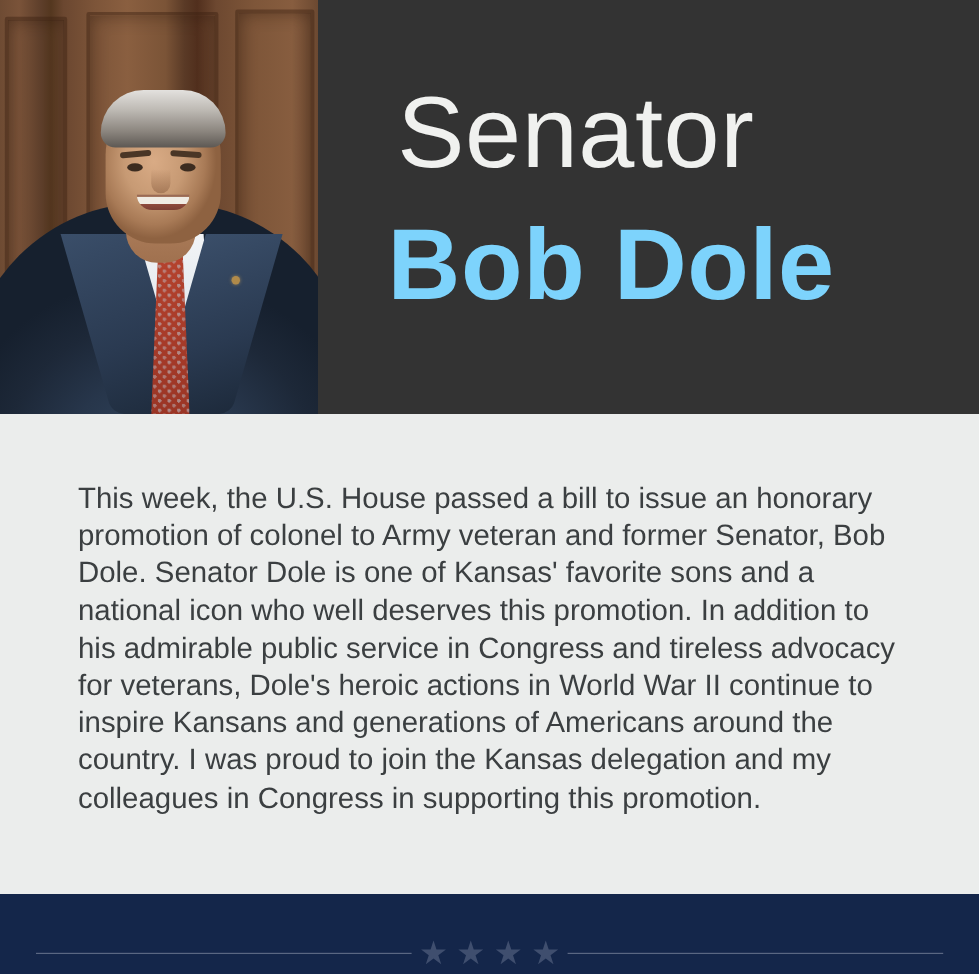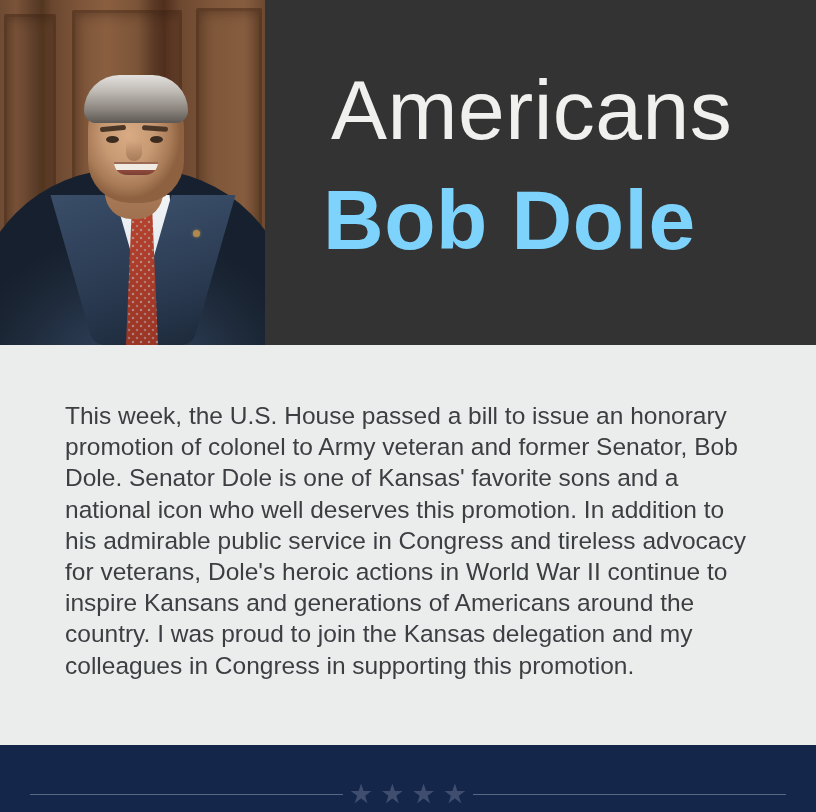--- a/index.html
+++ b/index.html
@@ -309,21 +309,21 @@
         <div class="mouth"></div>
         <div class="eye-l"></div>
         <div class="eye-r"></div>
         <div class="brow-l"></div>
         <div class="brow-r"></div>
         <div class="hair"></div>
       </div>
     </div>
 
     <div class="title-block">
-      <div class="title-honoring">Americans</div>
+      <div class="title-honoring">Senator</div>
       <div class="title-name">Bob Dole</div>
     </div>
   </div>
 
   <div class="body-wrap">
     <p class="body-text">This week, the U.S. House passed a bill to issue an honorary promotion of colonel to Army veteran and former Senator, Bob Dole. Senator Dole is one of Kansas' favorite sons and a national icon who well deserves this promotion. In addition to his admirable public service in Congress and tireless advocacy for veterans, Dole's heroic actions in World War II continue to inspire Kansans and generations of Americans around the country. I was proud to join the Kansas delegation and my colleagues in Congress in supporting this promotion.</p>
   </div>
 
   <div class="footer">
     <div class="footer-rule">

